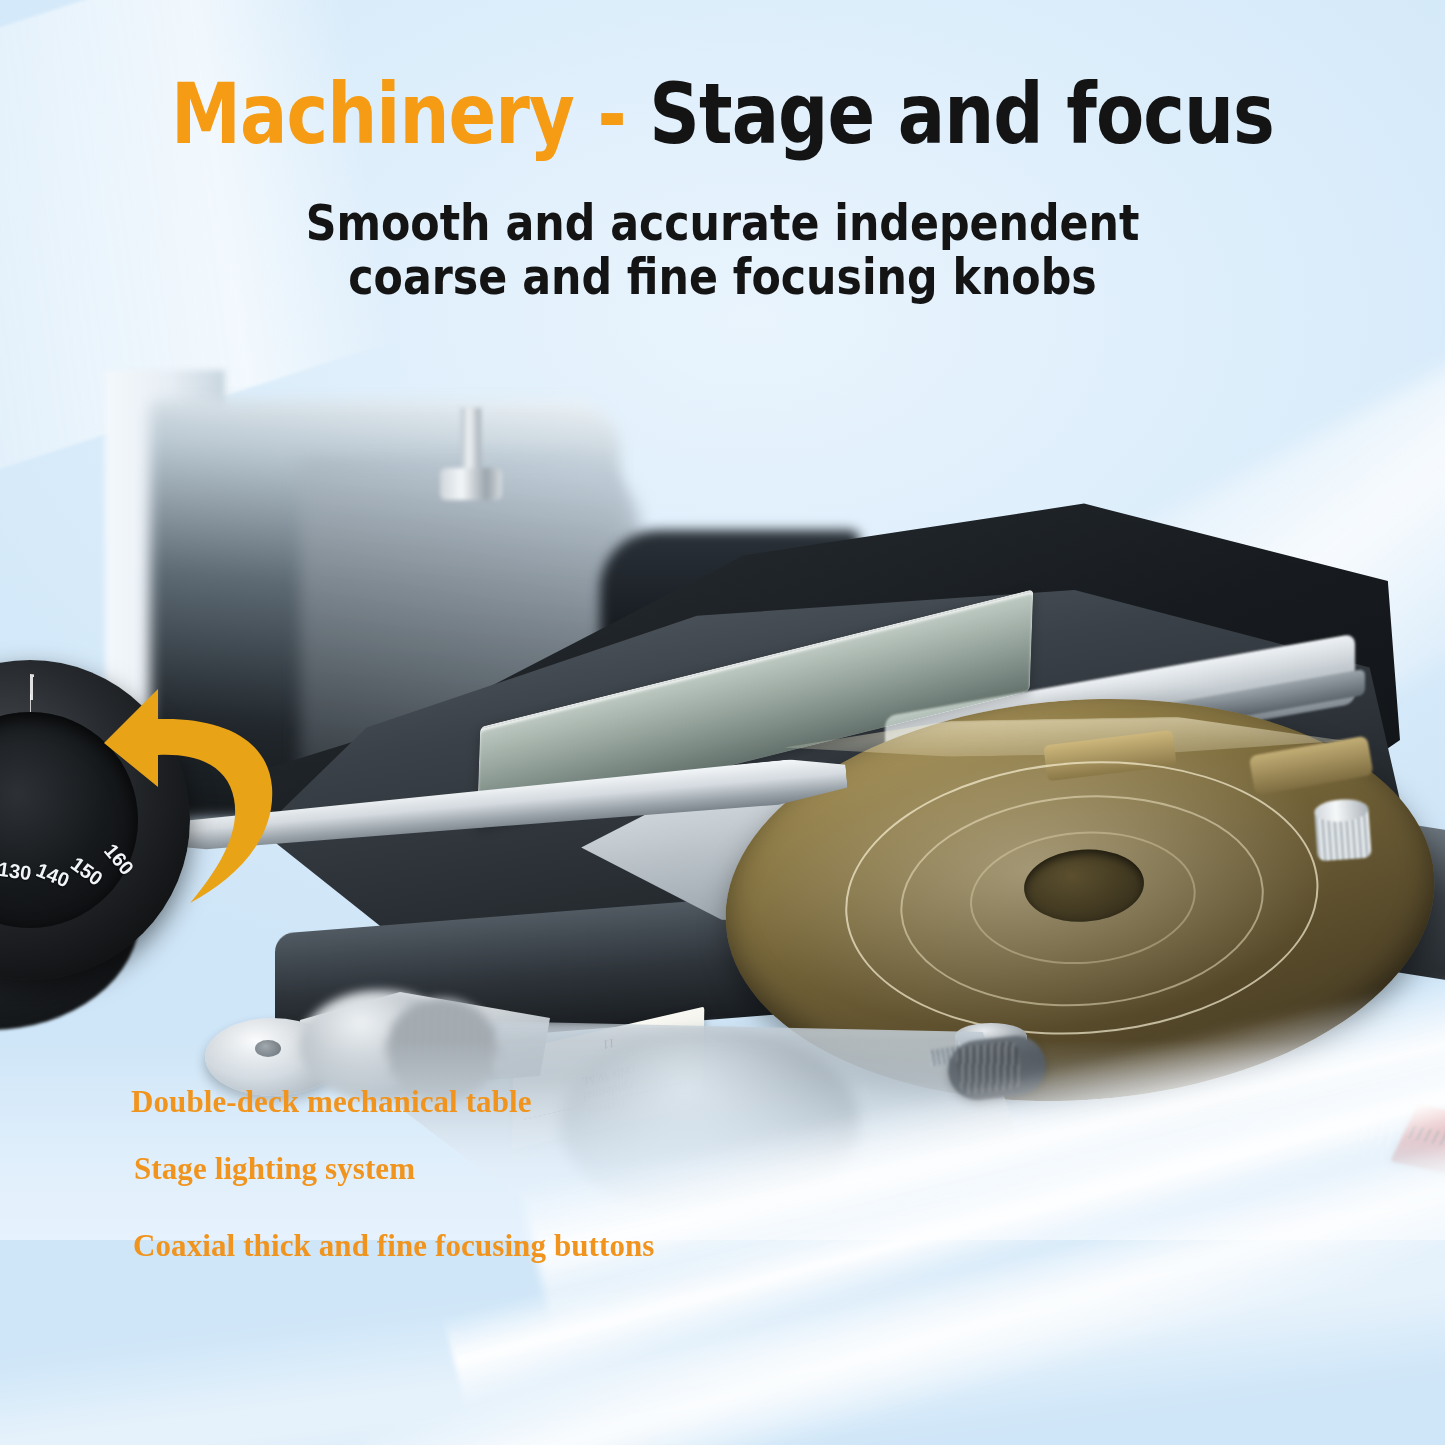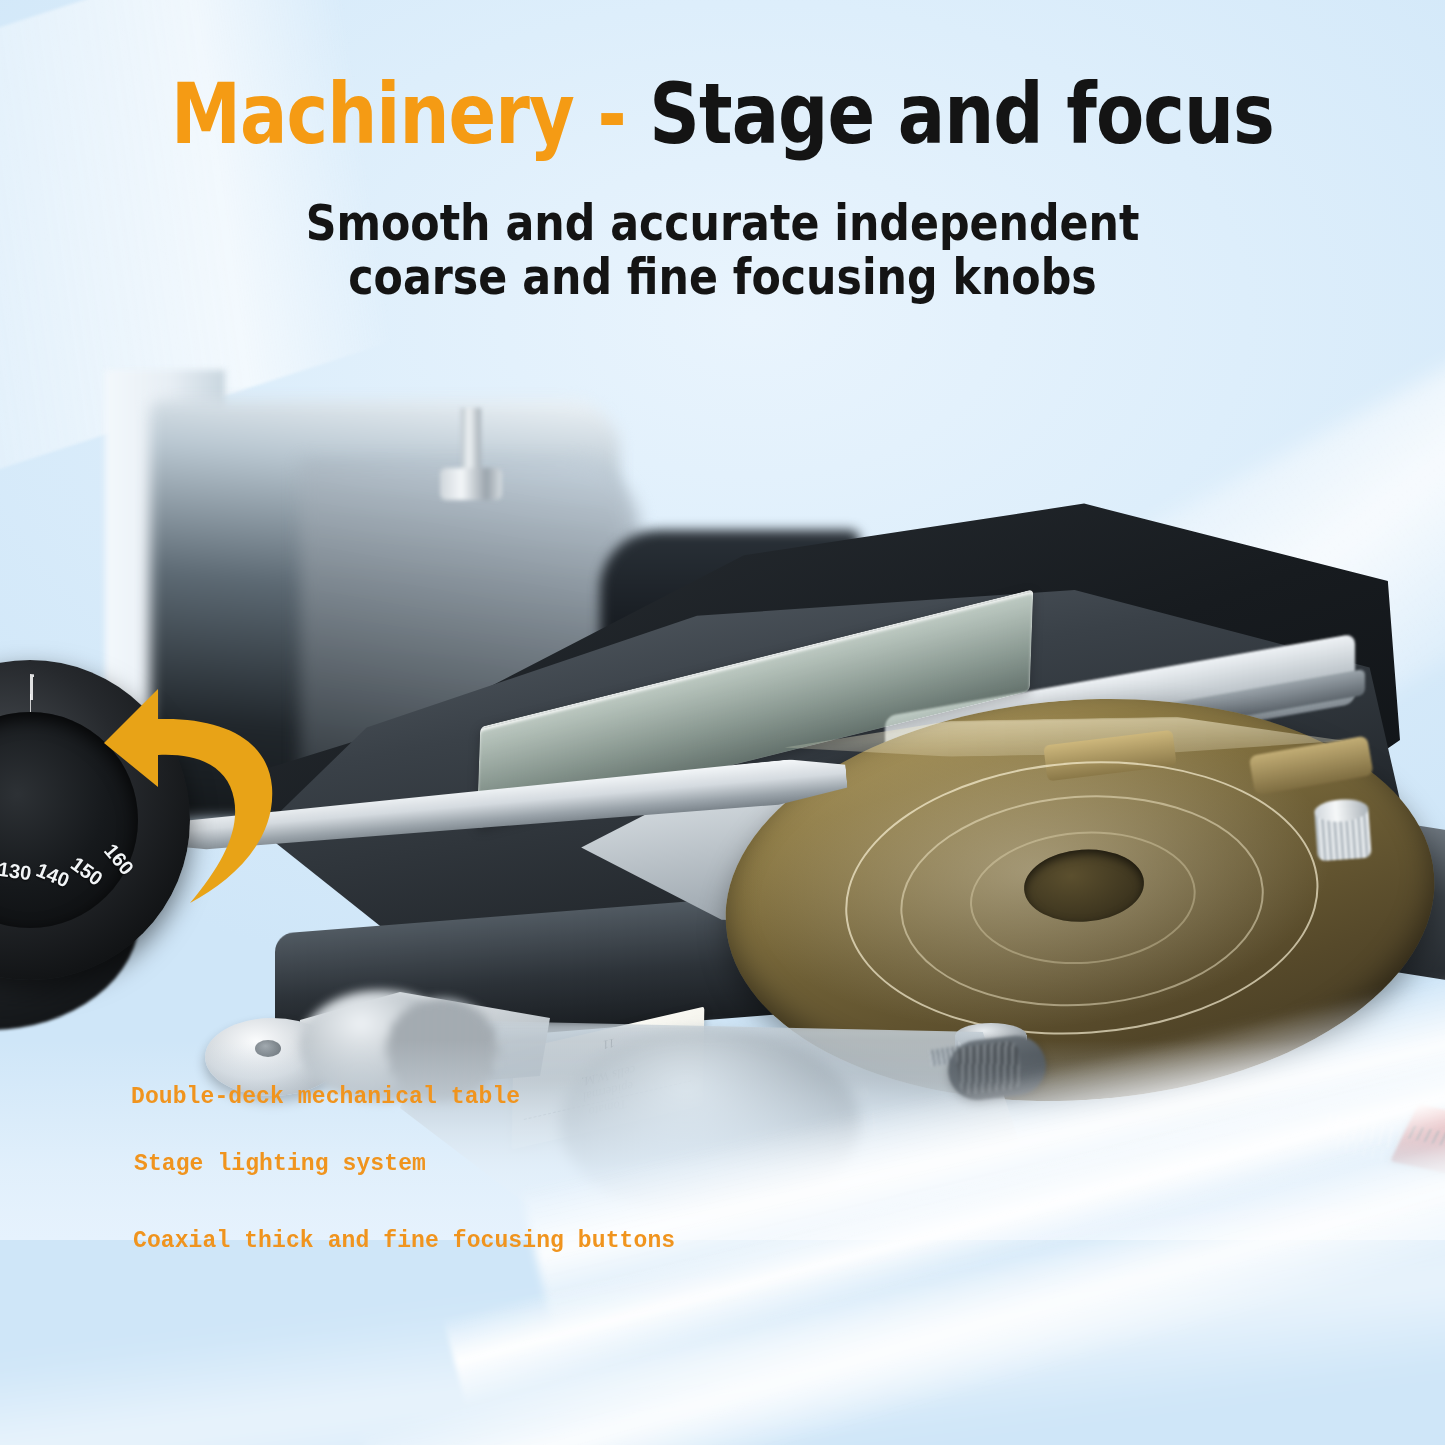--- a/index.html
+++ b/index.html
@@ -63,22 +63,22 @@
     position:absolute;left:0;top:196px;width:1445px;text-align:center;
     font-size:50px;font-weight:700;line-height:1.08;color:#141414;
     font-family:"DejaVu Sans Condensed","Liberation Sans", sans-serif;
     transform:scaleX(.95);
   }
   .subtitle span{display:block;}
 
   
   .features{position:absolute;left:131px;top:1086px;width:900px;}
   .feature{
-    font-size:23px;font-weight:700;color:#F0941E;line-height:1;
-    font-family:Liberation Mono, monospace;
+    font-size:31px;font-weight:700;color:#F0941E;line-height:1;
+    font-family:Liberation Serif, serif;
     white-space:nowrap;letter-spacing:.1px;
   }
   .f1{position:absolute;left:0;top:0;}
   .f2{position:absolute;left:3px;top:67px;}
   .f3{position:absolute;left:2px;top:144px;text-align:right;}
 
   
   .photo{position:absolute;left:0;top:330px;width:1445px;height:890px;}
 
   

